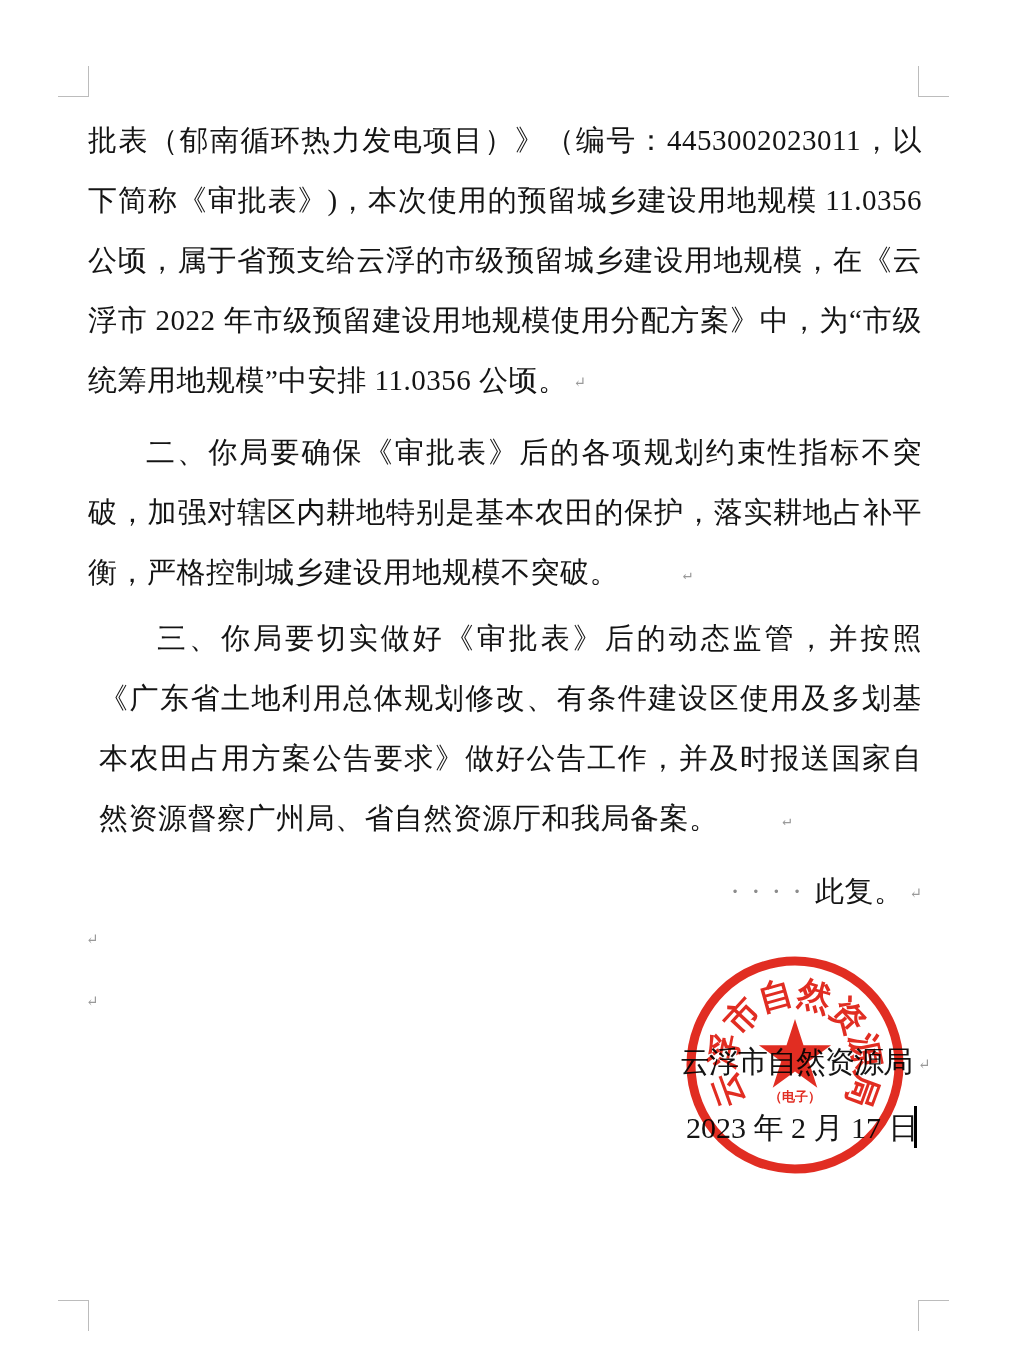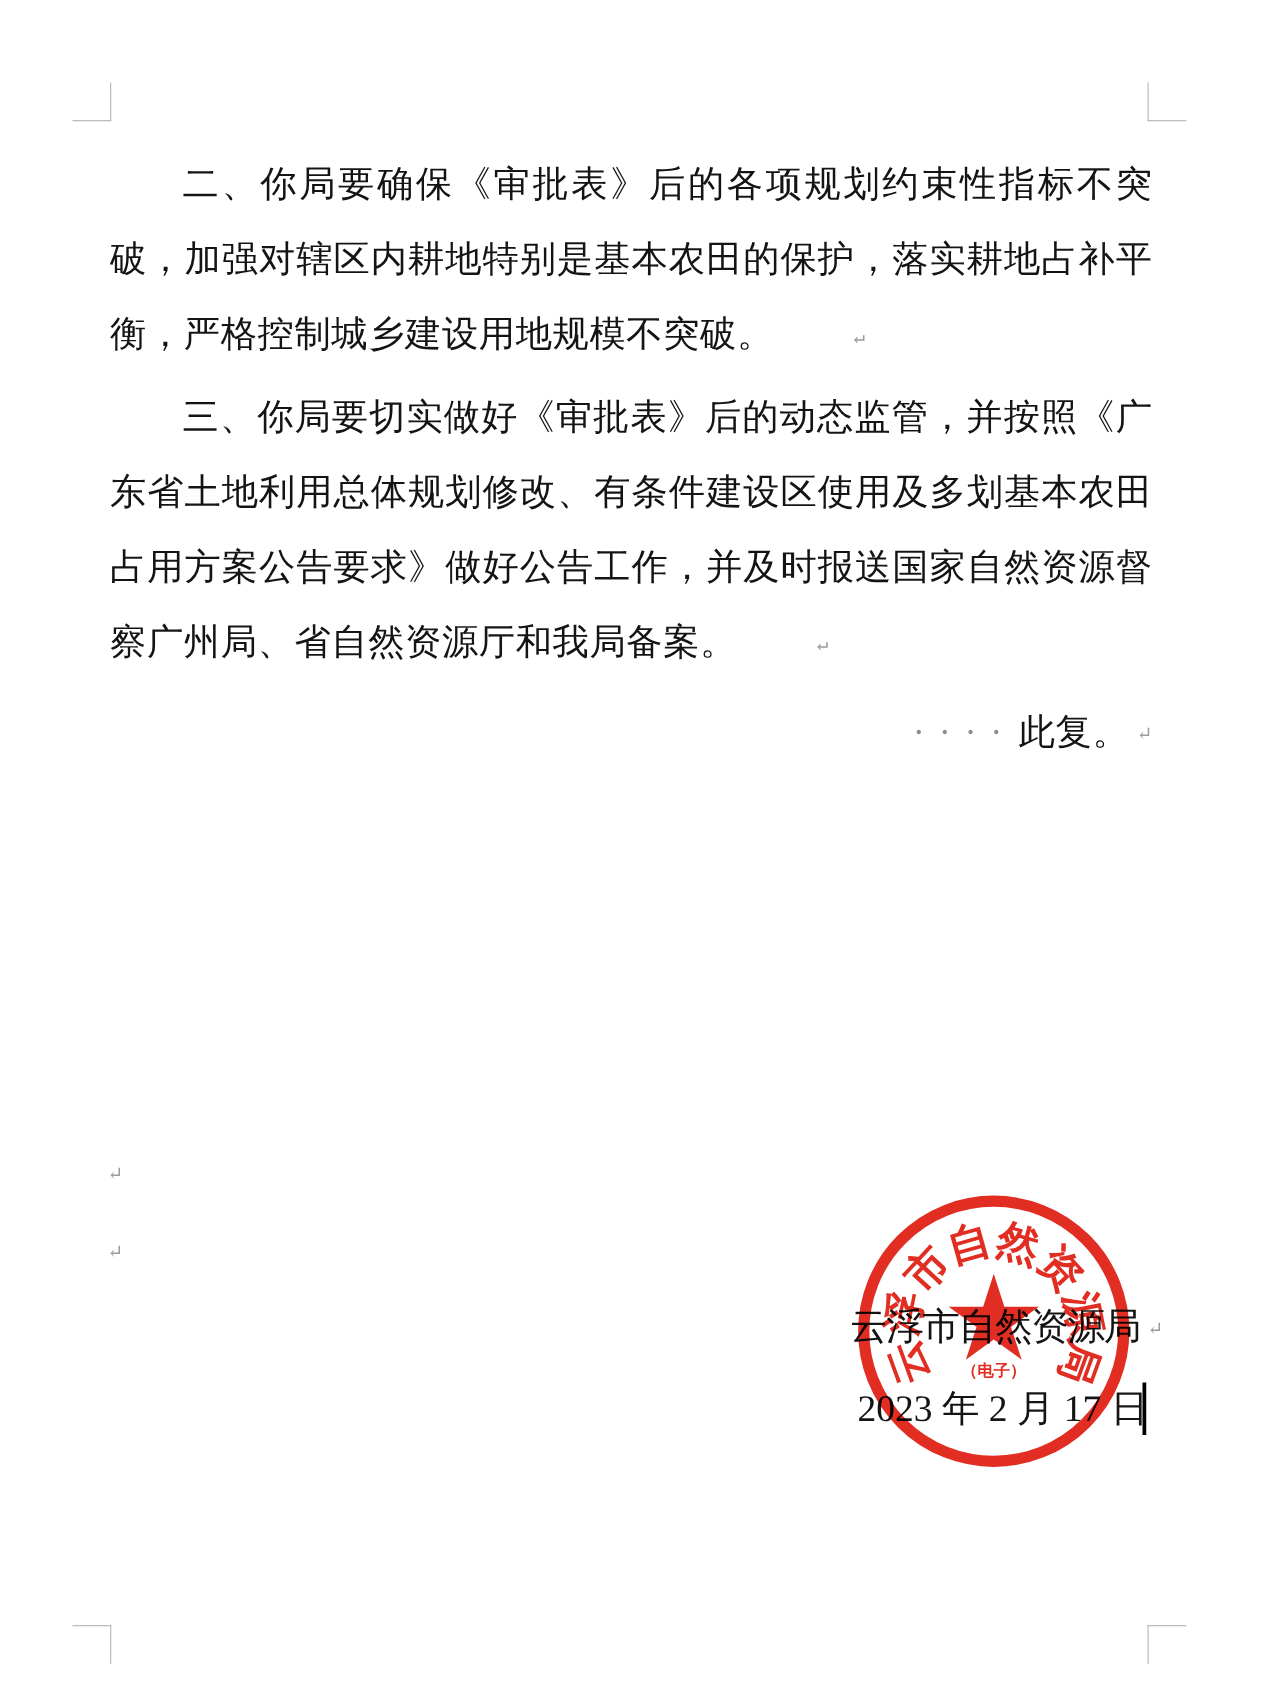--- a/index.html
+++ b/index.html
@@ -20,21 +20,21 @@
 
   .body-text{
     position:absolute;left:88px;top:110px;width:834px;
     font-size:29px;line-height:60px;
     text-align:justify;text-justify:inter-character;
     letter-spacing:0.5px;
   }
   .para{margin:0;}
   .para.indent{text-indent:2em;font-family:Liberation Mono, monospace;}
   .para.p2{margin-top:10px;}
-  .para.p3{margin-top:2px;}
+  .para.p3{margin-top:2px;margin-left:11px;}
   .para.p4{margin-top:6px;text-align:right;}
 
   .pmark{ 
     color:#9a9a9a;font-size:15px;letter-spacing:0;
     display:inline-block;margin-left:6px;transform:translateY(-3px);
   }
   .space-dots{ 
     color:#8c8c8c;letter-spacing:11px;margin-right:2px;
   }
   .blank-mark{position:absolute;color:#9a9a9a;font-size:15px;}
@@ -63,20 +63,21 @@
 <body>
 
 <div class="page">
 
   <div class="corner tl"></div>
   <div class="corner tr"></div>
   <div class="corner bl"></div>
   <div class="corner br"></div>
 
   <div class="body-text">
+    <div class="para p1"><span>批表（郁南循环热力发电项目）》（编号：4453002023011，以下简称《审批表》)，本次使用的预留城乡建设用地规模 11.0356 公顷，属于省预支给云浮的市级预留城乡建设用地规模，在《云浮市 2022 年市级预留建设用地规模使用分配方案》中，为“市级统筹用地规模”中安排 11.0356 公顷。</span><span class="pmark">↵</span></div>
     <div class="para indent p2"><span>二、你局要确保《审批表》后的各项规划约束性指标不突破，加强对辖区内耕地特别是基本农田的保护，落实耕地占补平衡，严格控制城乡建设用地规模不突破。</span><span class="pmark">↵</span></div>
     <div class="para indent p3"><span>三、你局要切实做好《审批表》后的动态监管，并按照《广东省土地利用总体规划修改、有条件建设区使用及多划基本农田占用方案公告要求》做好公告工作，并及时报送国家自然资源督察广州局、省自然资源厅和我局备案。</span><span class="pmark">↵</span></div>
     <div class="para p4"><span class="space-dots">····</span><span>此复。</span><span class="pmark">↵</span></div>
   </div>
 
   <div class="blank-mark bm1">↵</div>
   <div class="blank-mark bm2">↵</div>
 
   <div class="sig-agency"><span>云浮市自然资源局</span><span class="pmark">↵</span></div>
   <div class="sig-date">2023 年 2 月 17 日</div>

